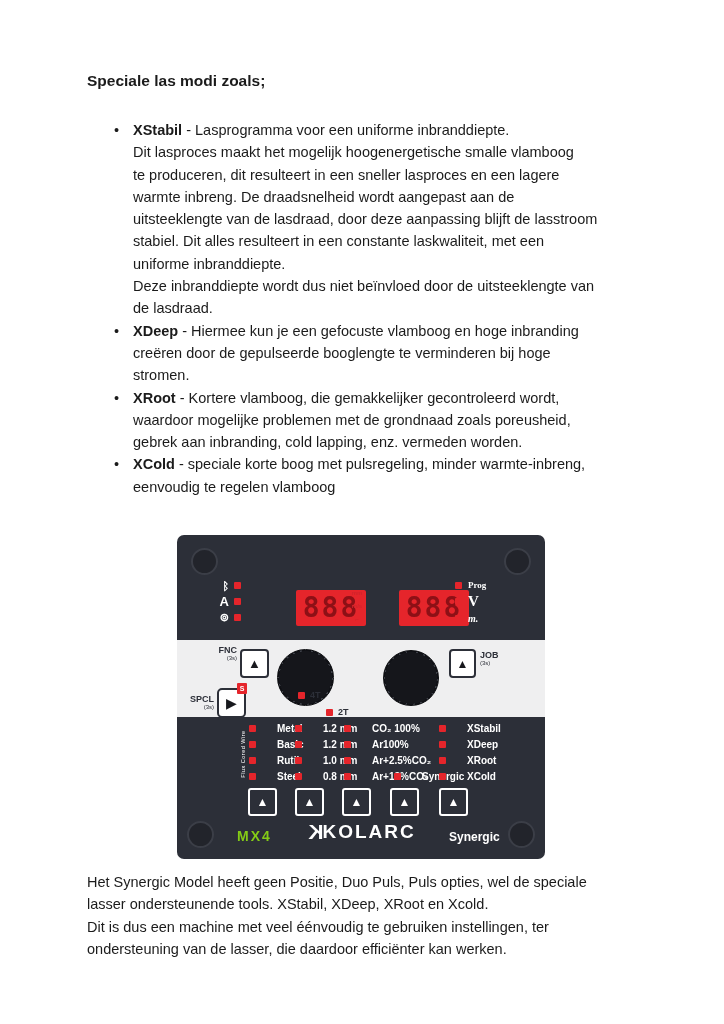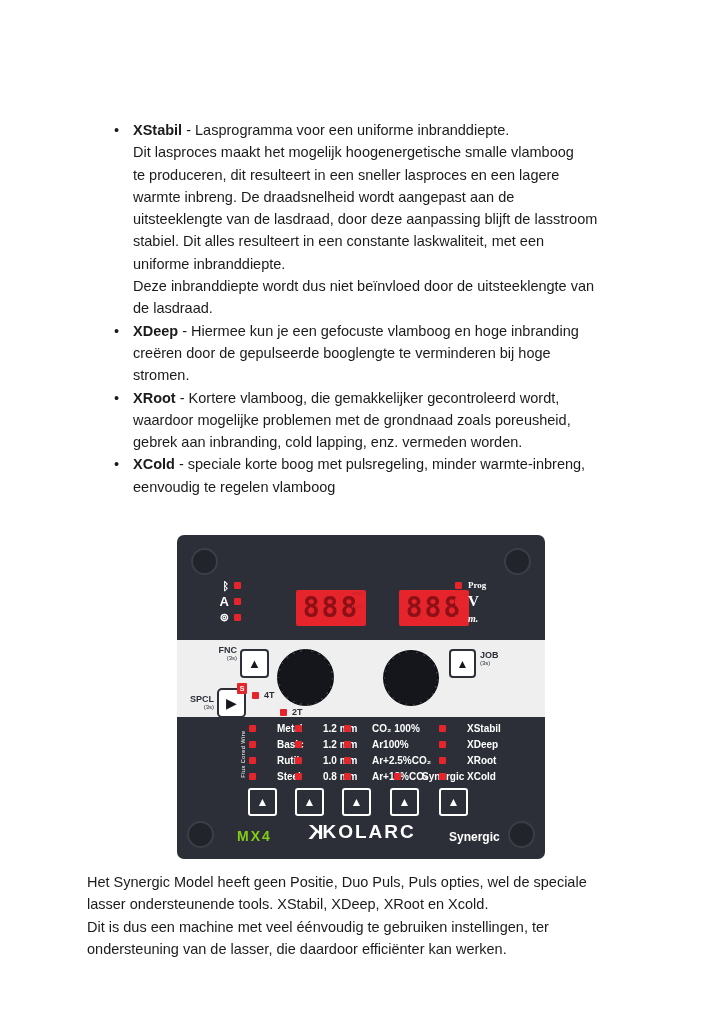--- a/index.html
+++ b/index.html
@@ -48,21 +48,21 @@
   .btn-sq{position:absolute;background:#fff;border:2px solid #2c2f38;border-radius:4px;
           display:flex;align-items:center;justify-content:center;box-sizing:border-box;
           color:#17181d;cursor:pointer;}
   .knob{position:absolute;border-radius:50%;border:1px solid #0a0b0e;box-sizing:border-box;
         background:radial-gradient(circle,#15161b 0 67%,transparent 68%),
                    repeating-conic-gradient(#101116 0deg 12deg,#3f424a 12deg 16deg);}
   .spcl-badge{position:absolute;right:-3px;top:-7px;width:10px;height:11px;background:#e5252b;
               color:#fff;font-size:7px;font-weight:bold;text-align:center;line-height:11px;
               border-radius:1px;}
   .trig{position:absolute;display:flex;align-items:center;gap:5px;color:#2c2f38;
-        font-size:9px;font-weight:bold;}
+        font-size:9px;font-weight:bold;margin-left:46px;}
 
   .vlabel{position:absolute;left:36px;top:33px;width:62px;height:8px;transform:rotate(-90deg);
           font-size:5.5px;color:#fff;text-align:center;letter-spacing:.5px;white-space:nowrap;}
   .col{position:absolute;top:3px;}
   .cell{display:flex;align-items:center;gap:21px;height:16px;color:#fff;
         font-size:10px;font-weight:bold;white-space:nowrap;}
   .syn{position:absolute;left:217px;top:51px;}
   .pbtn{position:absolute;top:71px;width:29px;height:28px;border:2px solid #fff;border-radius:3px;
         background:transparent;color:#fff;display:flex;align-items:center;justify-content:center;
         font-size:12px;box-sizing:border-box;cursor:pointer;}
@@ -71,20 +71,21 @@
   .logo{position:absolute;left:50%;top:103px;transform:translateX(-50%);color:#fff;
         font-weight:bold;font-size:19px;letter-spacing:2px;display:flex;align-items:center;}
   .logo-k{display:inline-block;transform:scaleX(-1);margin-right:-1px;font-size:21px;}
   .variant{position:absolute;left:272px;top:113px;color:#fff;font-weight:bold;font-size:12px;}
 </style>
 </head>
 <body>
 
 <div class="page">
 
+  <h1 class="title">Speciale las modi zoals;</h1>
 
   <div class="bullets">
     <div class="bullet">
       <span class="marker">•</span><b class="term">XStabil</b><span class="txt"> - Lasprogramma voor een uniforme inbranddiepte.
 Dit lasproces maakt het mogelijk hoogenergetische smalle vlamboog
 te produceren, dit resulteert in een sneller lasproces en een lagere
 warmte inbreng. De draadsnelheid wordt aangepast aan de
 uitsteeklengte van de lasdraad, door deze aanpassing blijft de lasstroom
 stabiel. Dit alles resulteert in een constante laskwaliteit, met een
 uniforme inbranddiepte.

